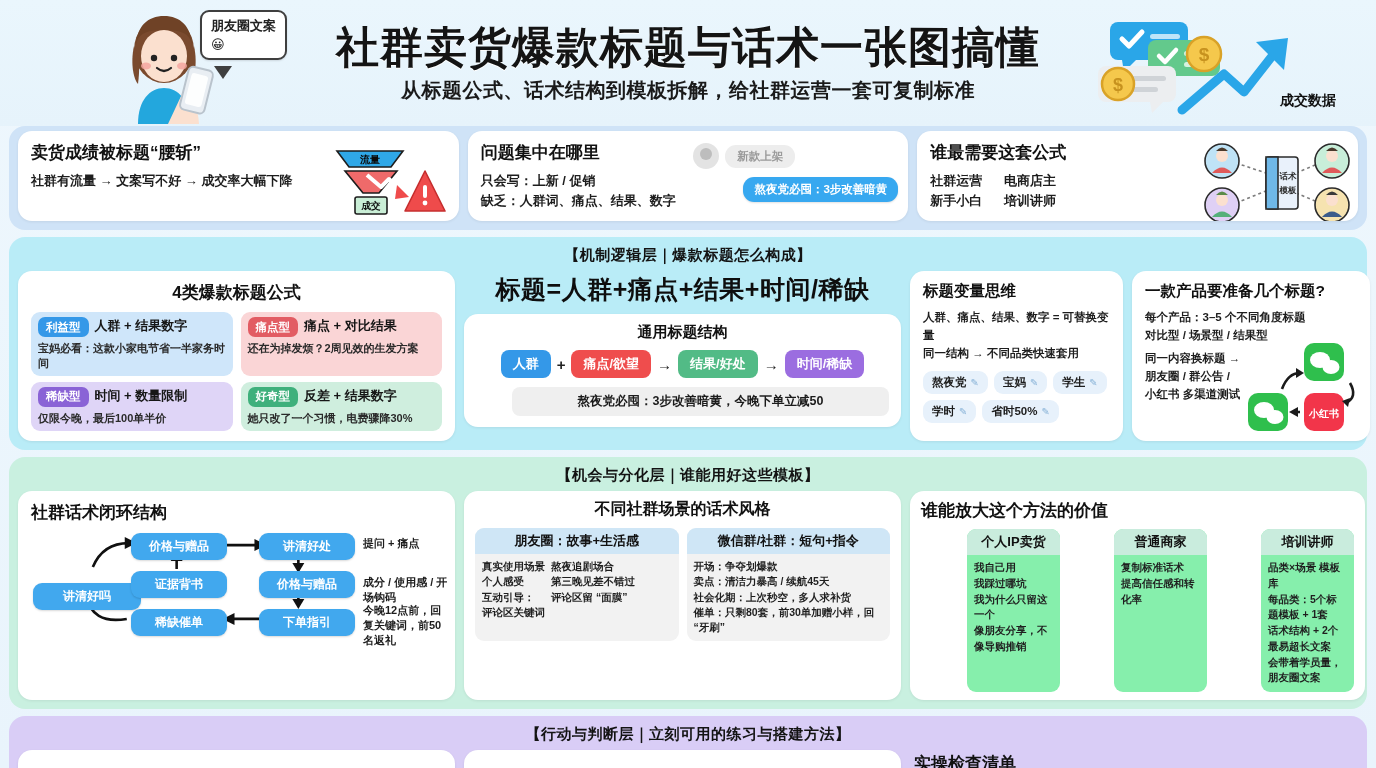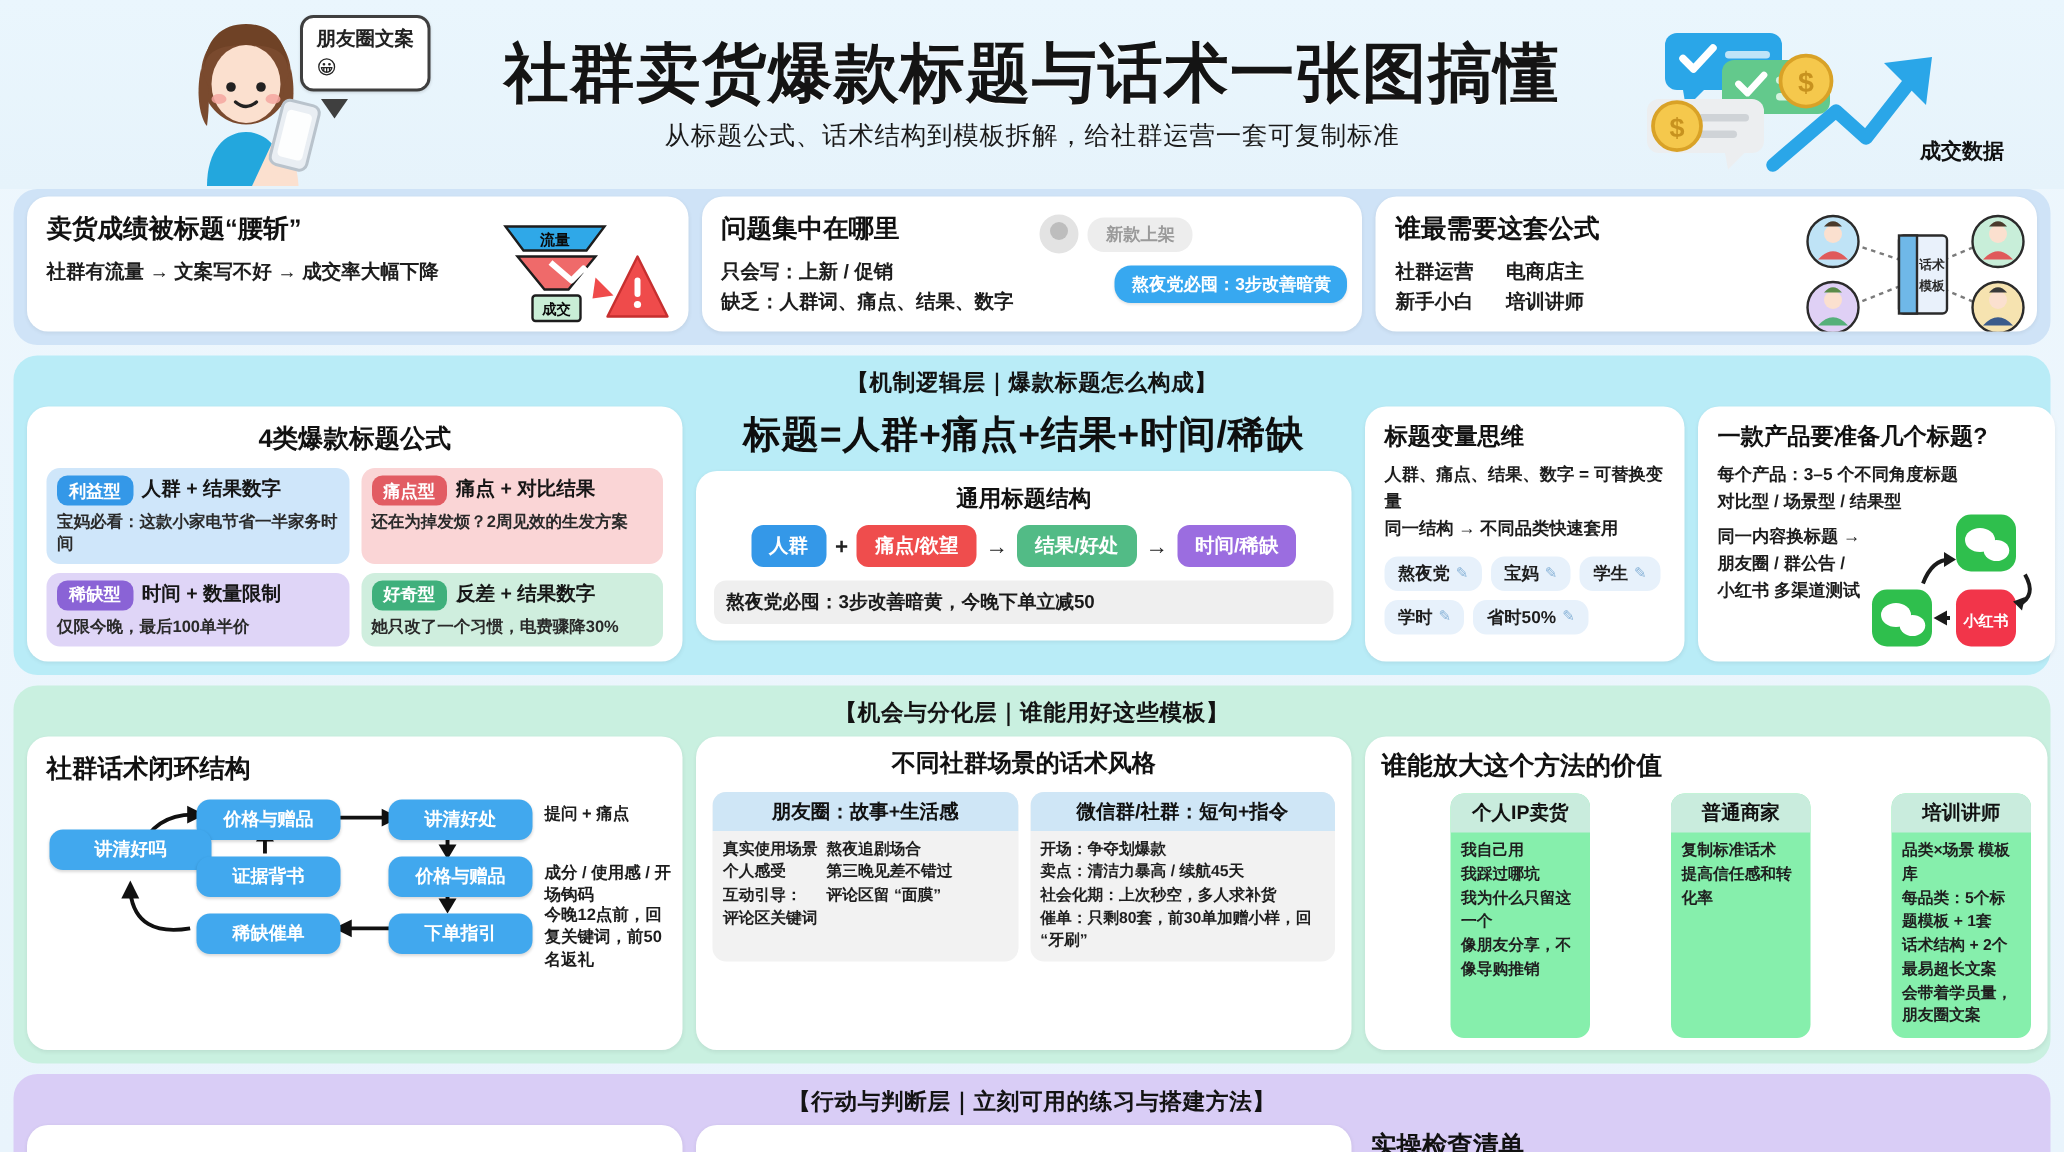--- a/index.html
+++ b/index.html
@@ -23,21 +23,21 @@
     display: flex; align-items: center; justify-content: center;
     background: linear-gradient(180deg,#eaf6fd 0%,#e6f3fb 100%);
   }
   .header-center { text-align: center; margin-top: 2px; }
   .main-title {
     font-size: 43px; font-weight: 900; color: #141414;
     letter-spacing: 1px; line-height: 1.08;
     text-shadow: 0 1px 0 #fff;
   }
   .sub-title {
-    font-size: 17px; font-weight: 400; color: #1a1a1a;
+    font-size: 20px; font-weight: 700; color: #1a1a1a;
     margin-top: 7px; letter-spacing: .5px;
   }
 
   
   .girl { position: absolute; left: 108px; top: 6px; width: 120px; height: 118px; }
   .bubble-tag {
     position: absolute; left: 200px; top: 10px;
     background:#fff; border:2px solid #3f3f3f; border-radius: 9px;
     padding: 5px 9px 6px; font-size: 13px; font-weight: 800; color:#222;
     box-shadow: 0 1px 2px rgba(0,0,0,.12);
@@ -125,21 +125,21 @@
     padding: 2px 0 8px; letter-spacing: .5px;
   }
   .struct-title{ text-align:center; font-size:15px; font-weight:900; color:#111; margin-bottom: 8px;}
   .chips { display:flex; align-items:center; justify-content:center; gap:6px; flex-wrap:nowrap;}
   .chip { color:#fff; font-size:13px; font-weight:900; border-radius:8px; padding:5px 12px; white-space:nowrap;}
   .chip.blue{background:#3498e8;} .chip.red{background:#ef4d4d;}
   .chip.green{background:#52bb86;} .chip.purple{background:#9b6de0;}
   .op { font-size:15px; font-weight:900; color:#222; }
   .example-bar {
     margin-top: 9px; background:#efefef; border-radius:8px; padding:6px 8px;
-    text-align:left; font-size:12.5px; font-weight:900; color:#1b1b1b;
+    text-align:center; font-size:12.5px; font-weight:900; color:#1b1b1b;margin-left:36px;
   }
 
   
   .tagwrap { display:flex; flex-wrap:wrap; gap:6px; margin-top:8px; }
   .tag {
     background:#e7f1fb; color:#1d1d1d; font-size:11.5px; font-weight:900;
     border-radius: 9px; padding: 4px 9px; display:flex; align-items:center; gap:4px;
   }
   .tag .pencil { color:#8ab4d8; font-size:10px; }
 
@@ -434,21 +434,21 @@
             <path d="M204 82 l-12 6 l12 6 z" fill="#111"></path>
             <path d="M146 62 v-14" stroke="#111" stroke-width="2.6" fill="none"></path>
             <path d="M140 52 l6 -10 l6 10 z" fill="#111"></path>
             <path d="M146 38 v-10" stroke="#111" stroke-width="2.6" fill="none"></path>
             <path d="M140 30 l6 -10 l6 10 z" fill="#111"></path>
             <path d="M96 88 q-36 6 -40 -24" stroke="#111" stroke-width="2.6" fill="none"></path>
             <path d="M50 68 l6 -12 l6 12 z" fill="#111"></path>
           </svg>
           <div class="fnode" style="left:100px;top:2px;width:96px">价格与赠品</div>
           <div class="fnode" style="left:228px;top:2px;width:96px">讲清好处</div>
-          <div class="fnode" style="left:2px;top:22px;width:108px">讲清好吗</div>
+          <div class="fnode" style="left:2px;top:52px;width:108px">讲清好吗</div>
           <div class="fnode" style="left:100px;top:40px;width:96px">证据背书</div>
           <div class="fnode" style="left:228px;top:40px;width:96px">价格与赠品</div>
           <div class="fnode" style="left:100px;top:78px;width:96px">稀缺催单</div>
           <div class="fnode" style="left:228px;top:78px;width:96px">下单指引</div>
           <div class="fnote" style="left:332px;top:5px;width:82px">提问 + 痛点</div>
           <div class="fnote" style="left:332px;top:44px;width:86px">成分 / 使用感 / 开场钩码</div>
           <div class="fnote" style="left:332px;top:72px;width:86px">今晚12点前，回复关键词，前50名返礼</div>
         </div>
       </div>
 

